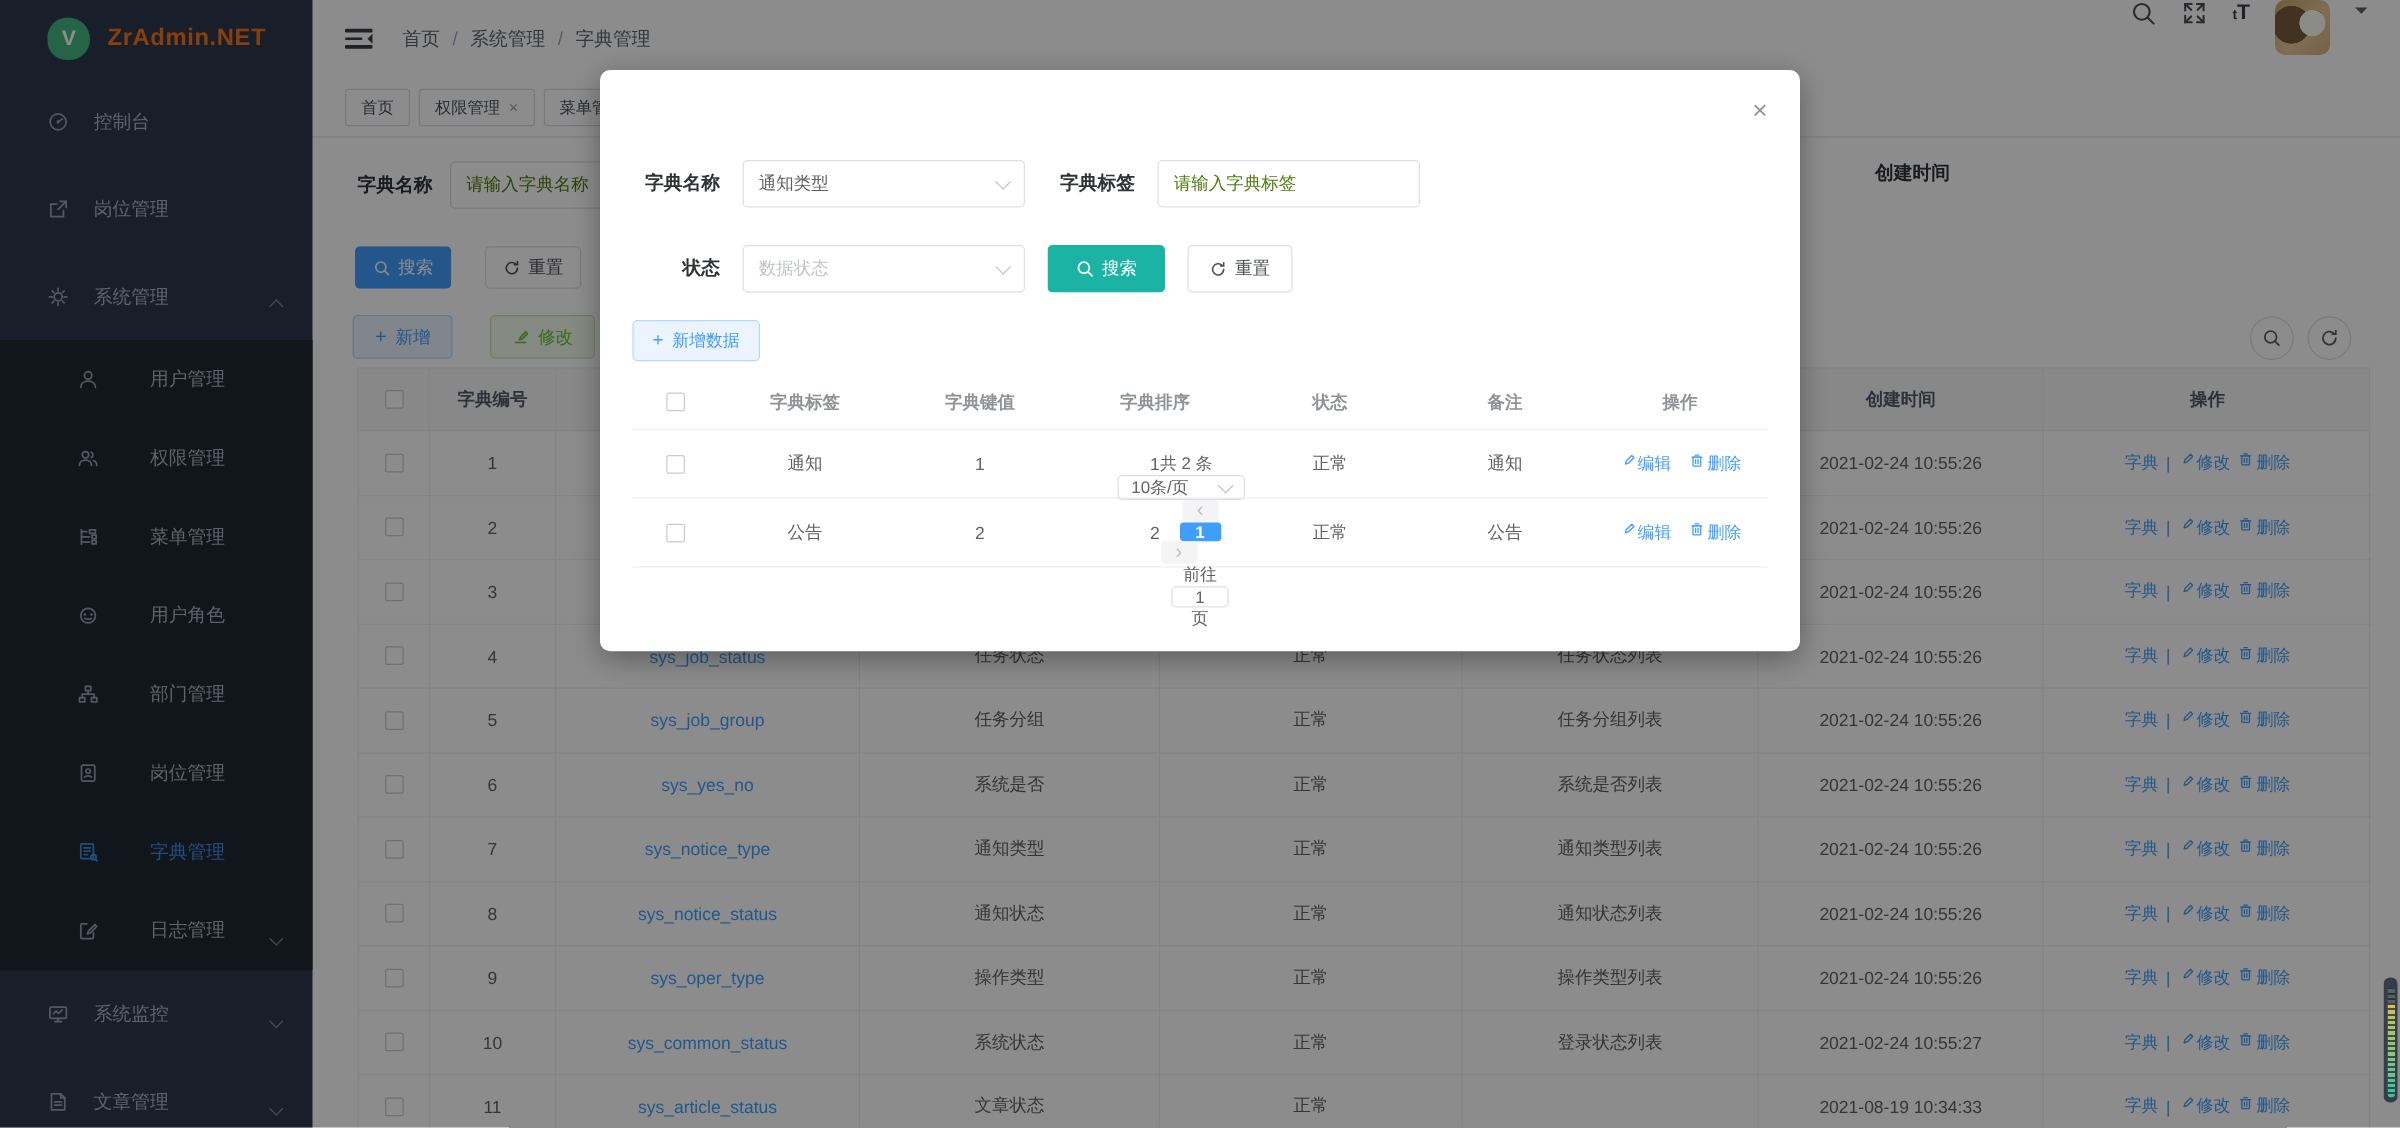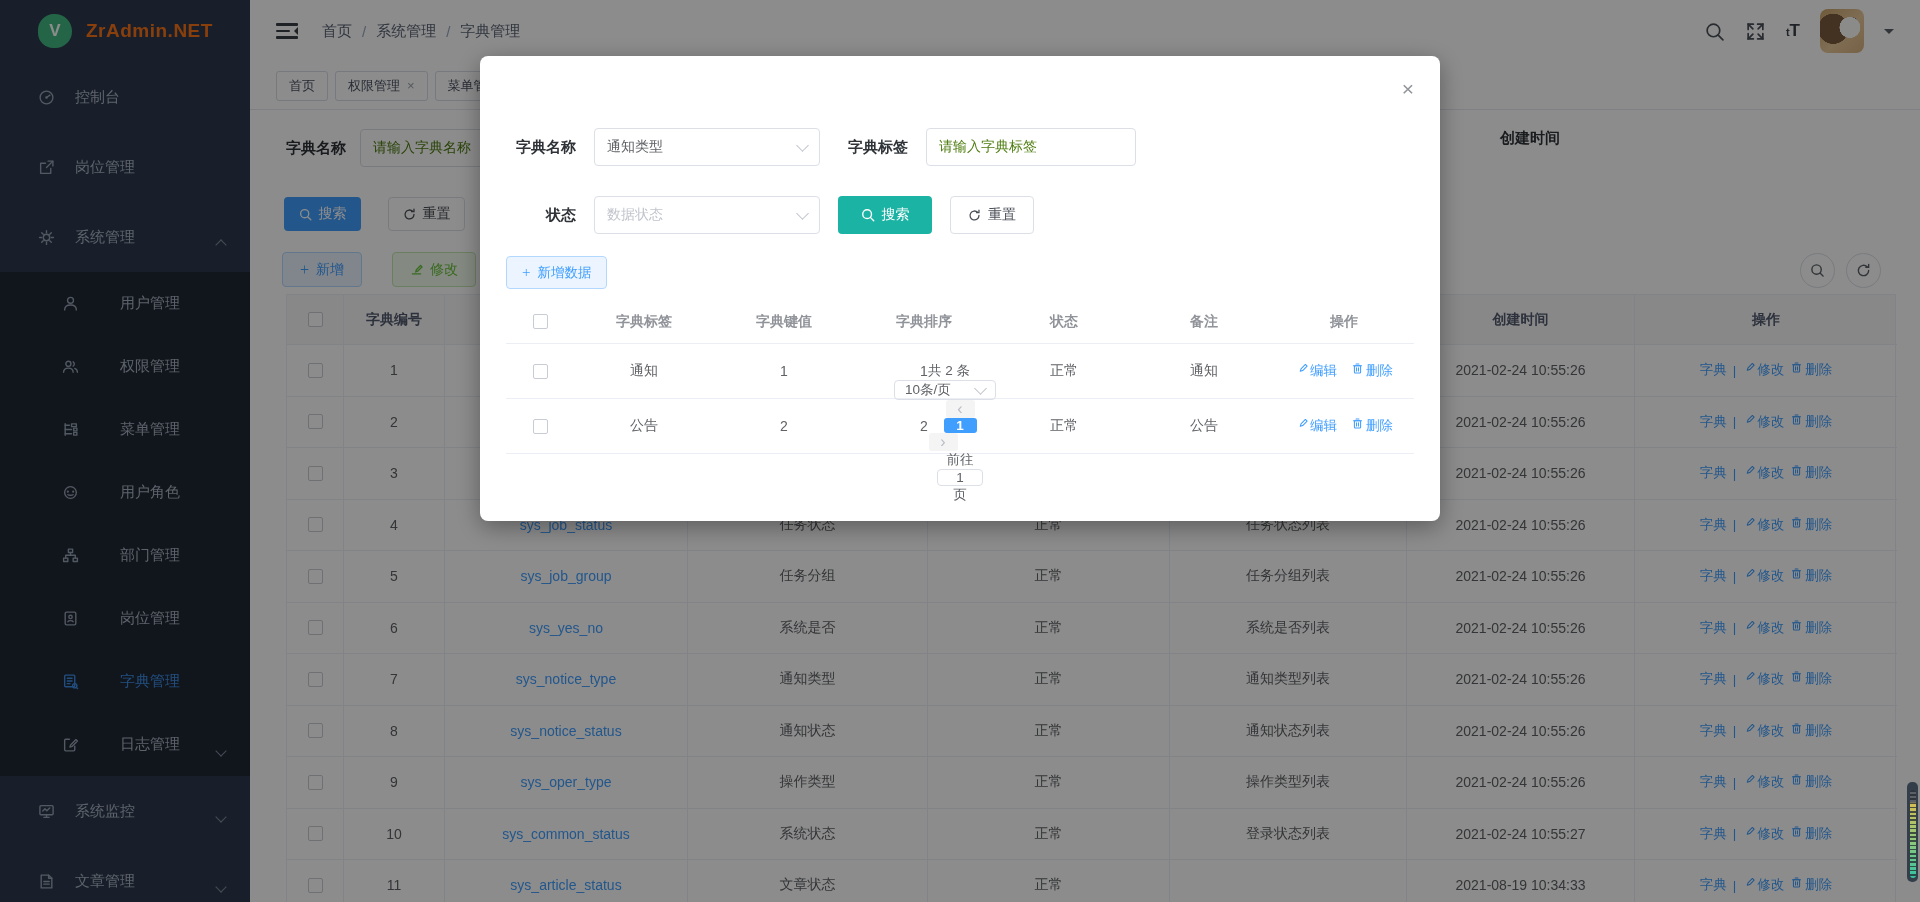--- a/index.html
+++ b/index.html
@@ -33,21 +33,21 @@
     background:#fff; position:relative; }
   .collapse-btn { width:22px; height:16px; position:relative; cursor:pointer; margin-right:24px; }
   .collapse-btn i { position:absolute; left:0; height:2.5px; background:#3a3f45; border-radius:1px; }
   .collapse-btn i:nth-child(1){ top:0; width:22px; }
   .collapse-btn i:nth-child(2){ top:6.5px; width:14px; }
   .collapse-btn i:nth-child(3){ top:13px; width:22px; }
   .collapse-btn b { position:absolute; right:0; top:4px; width:0; height:0;
     border:4.5px solid transparent; border-right-color:#3a3f45; }
   .breadcrumb { font-size:15px; color:#5a6474; display:flex; gap:10px; align-items:center; }
   .breadcrumb .sep { color:#97a8be; }
-  .top-icons { position:absolute; right:26px; top:0; height:62px; display:flex; align-items:center; gap:20px; }
+  .top-icons { position:absolute; right:26px; top:0; height:62px; display:flex; align-items:flex-start; gap:20px; }
   .ticon { width:21px; height:21px; color:#4a4f57; display:inline-flex; cursor:pointer; }
   .ticon svg { width:100%; height:100%; stroke:currentColor; fill:none; stroke-width:1.6; stroke-linecap:round; }
   .font-icon { font-size:17px; font-weight:bold; color:#3a3f45; cursor:pointer; }
   .font-icon small { font-size:11px; }
   .avatar { width:44px; height:44px; border-radius:8px; cursor:pointer;
     background:
       radial-gradient(circle at 68% 42%, #fdfdfb 0 26%, transparent 27%),
       radial-gradient(circle at 75% 30%, #6d6a70 0 10%, transparent 11%),
       radial-gradient(circle at 30% 45%, #7a5a3c 0 38%, transparent 39%),
       linear-gradient(135deg,#caa36a,#e8c89a 55%,#d8b27e); }
@@ -65,21 +65,21 @@
   .row-filters { position:absolute; top:19px; left:36px; display:flex; align-items:center; gap:14px; }
   .text-input { height:38px; border:1px solid #dcdfe6; border-radius:4px; background:#fff;
     display:flex; align-items:center; padding:0 12px; font-size:14px; color:#4d7c0f; }
   .filters-right { position:absolute; top:19px; left:1250px; display:flex; align-items:center; gap:14px; }
   .date-range { width:296px; height:38px; border:1px solid #dcdfe6; border-radius:4px;
     display:flex; align-items:center; gap:16px; padding:0 14px; font-size:14px; color:#c0c4cc; }
   .cal-icon { width:16px; height:16px; display:inline-flex; color:#c0c4cc; }
   .cal-icon svg { width:100%; height:100%; stroke:currentColor; fill:none; stroke-width:1.3; }
 
   .btn { display:inline-flex; align-items:center; justify-content:center; gap:7px;
-    border-radius:4px; font-size:14px; cursor:pointer; border:1px solid transparent;font-family:Liberation Serif, serif; }
+    border-radius:4px; font-size:14px; cursor:pointer; border:1px solid transparent; }
   .btn svg { stroke:currentColor; fill:none; stroke-width:1.6; stroke-linecap:round; }
   .btn-primary { background:#409eff; color:#fff; }
   .btn-default { background:#fff; color:#4a4f57; border-color:#dcdfe6; }
   .btn-plain-blue { background:#ecf5ff; color:#409eff; border-color:#b3d8ff; }
   .btn-plain-green { background:#f0f9eb; color:#67c23a; border-color:#c2e7b0; }
   .btn-teal { background:#1bb4a4; color:#fff; }
   .row-buttons { position:absolute; top:87px; left:34px; display:flex; gap:27px; }
   .row-buttons .btn { width:77px; height:34px; }
   .row-actions { position:absolute; top:142px; left:32px; display:flex; gap:30px; }
   .row-actions .btn { height:35px; padding:0 17px; }

